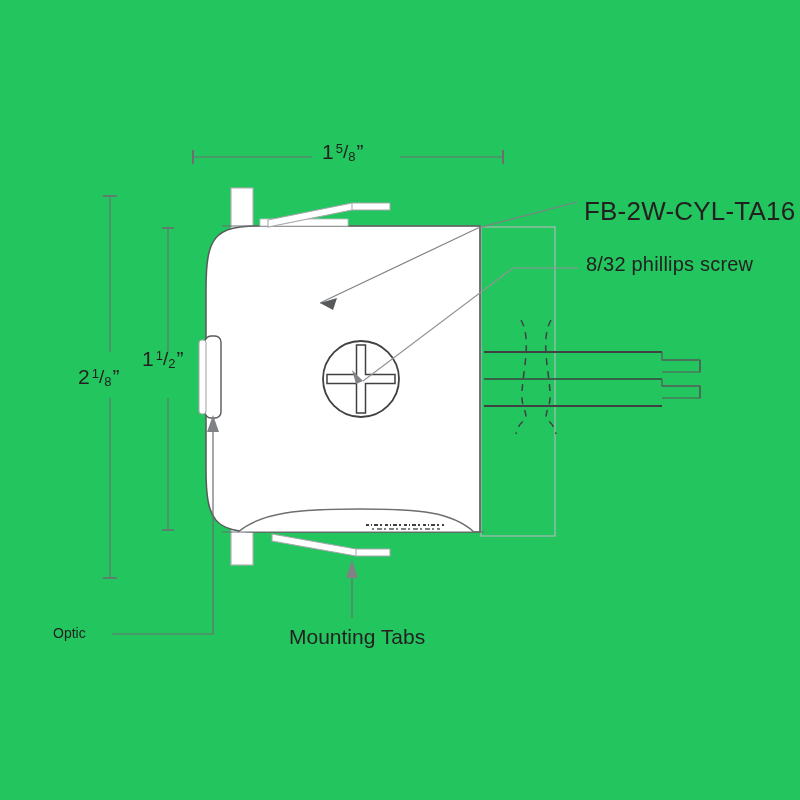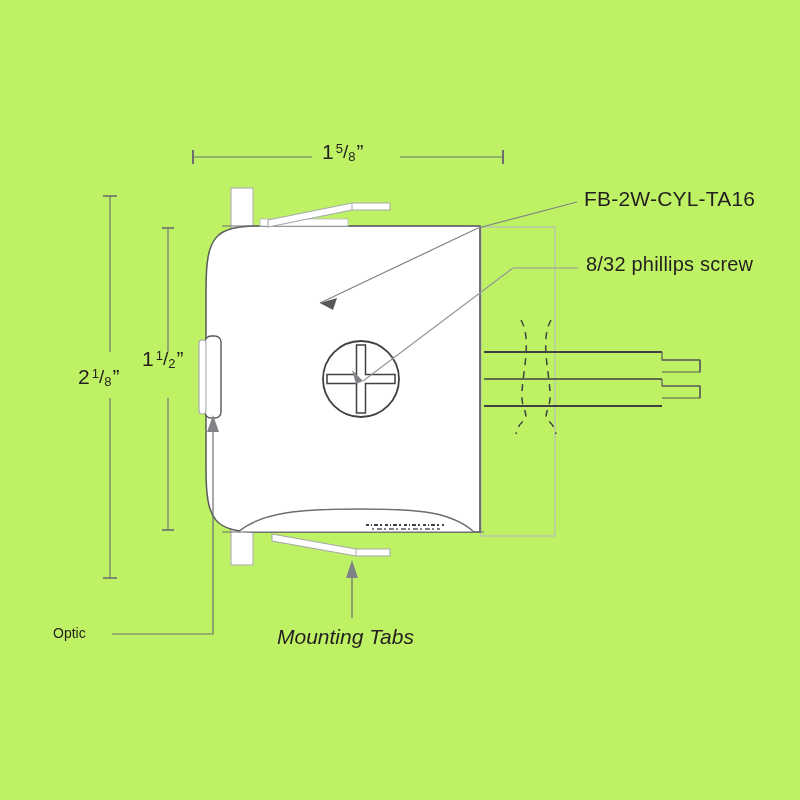--- a/index.html
+++ b/index.html
@@ -8,59 +8,58 @@
     padding: 0;
     background: #ffffff;
   }
   body {
     font-family: "Liberation Sans", sans-serif;
   }
   #stage {
     position: relative;
     width: 800px;
     height: 800px;
-    background: #bef264;
+    background: #22c55e;
     overflow: hidden;
   }
   #drawing {
     position: absolute;
     left: 0;
     top: 0;
     width: 800px;
     height: 800px;
   }
   .lbl {
     position: absolute;
     color: #231f20;
     white-space: nowrap;
     font-family: "Liberation Sans", sans-serif;
     line-height: 1;
   }
   .lbl-part {
     left: 584px;
-    top: 188px;
-    font-size: 21px;
+    top: 198px;
+    font-size: 26px;
     letter-spacing: 0.2px;
   }
   .lbl-screw {
     left: 586px;
     top: 254px;
     font-size: 20px;
     letter-spacing: 0.2px;
   }
   .lbl-optic {
     left: 53px;
     top: 626px;
     font-size: 14px;
   }
   .lbl-tabs {
-    left: 277px;
+    left: 289px;
     top: 626px;
     font-size: 21px;
-    font-style: italic;
   }
   
   .dim {
     position: absolute;
     color: #231f20;
     white-space: nowrap;
     font-size: 21px;
     font-family: "Liberation Sans", sans-serif;
     line-height: 1;
   }

